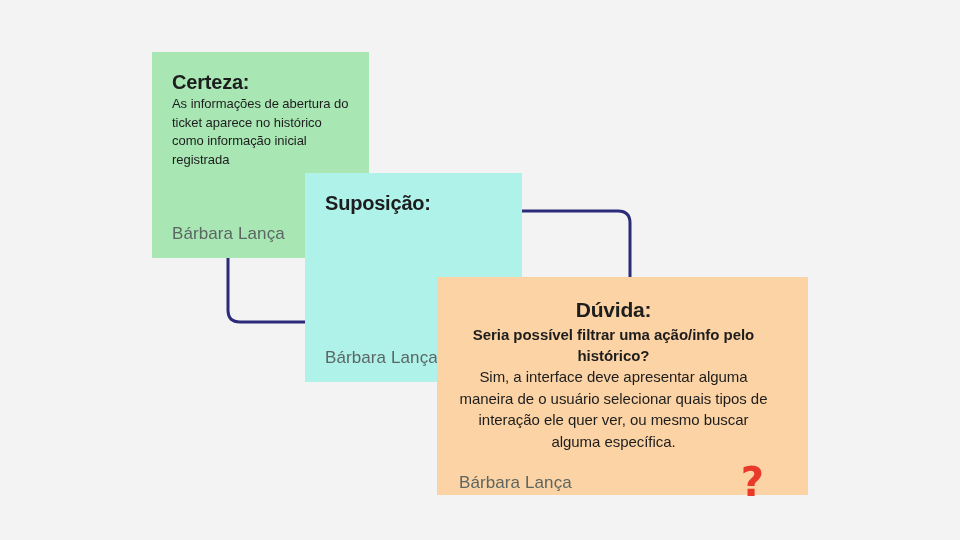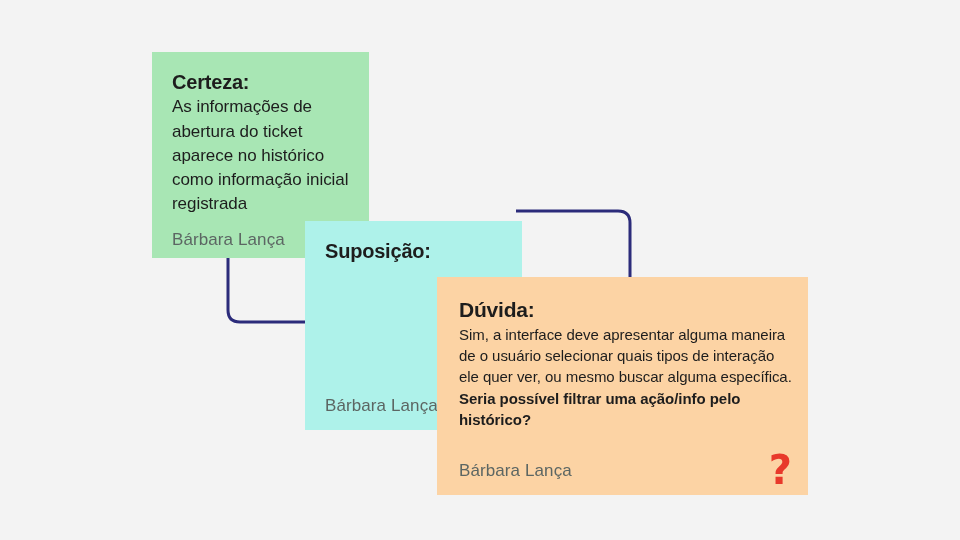--- a/index.html
+++ b/index.html
@@ -48,21 +48,21 @@
   .card-title {
     font-size: 20px;
     font-weight: bold;
     color: #1d1d1d;
     line-height: 1.22;
     margin: 0 0 1px 0;
     letter-spacing: -0.2px;
   }
 
   .card-body {
-    font-size: 17px;
+    font-size: 13px;
     color: #1d1d1d;
     line-height: 1.42;
     margin: 0;
     letter-spacing: -0.05px;
   }
 
   .card-body.bold {
     font-weight: bold;
   }
 
@@ -102,30 +102,30 @@
     height: 206px;
     background: #a8e6b4;
   }
 
   #card-suposicao {
     left: 305px;
     top: 173px;
     width: 217px;
     height: 209px;
     background: #aef2ea;
-    margin-top: 48px;
   }
 
   #card-duvida {
     left: 437px;
     top: 277px;
     width: 371px;
     height: 218px;
     background: #fcd3a4;
-    padding: 20px 12px 14px 22px;
+    padding: 20px 40px 14px 22px;
+    text-align: center;
   }
   #card-duvida .card-title { font-size: 21px; }
   #card-duvida .card-body { font-size: 15px; line-height: 1.43; }
 </style>
 </head>
 <body>
 
 <div id="canvas">
 
   <svg id="connectors" viewBox="0 0 960 540" xmlns="http://www.w3.org/2000/svg">
@@ -145,22 +145,22 @@
   <div class="card" id="card-suposicao">
     <div class="card-title">Suposição:</div>
     <div class="card-spacer"></div>
     <div class="card-footer">
       <span class="card-author">Bárbara Lança</span>
     </div>
   </div>
 
   <div class="card" id="card-duvida">
     <div class="card-title">Dúvida:</div>
+    <div class="card-body bold">Seria possível filtrar uma ação/info pelo histórico?</div>
     <div class="card-body">Sim, a interface deve apresentar alguma maneira de o usuário selecionar quais tipos de interação ele quer ver, ou mesmo buscar alguma específica.</div>
-    <div class="card-body bold">Seria possível filtrar uma ação/info pelo histórico?</div>
     <div class="card-spacer"></div>
     <div class="card-footer">
       <span class="card-author">Bárbara Lança</span>
       <span class="card-badge">?</span>
     </div>
   </div>
 
 </div>
 
 </body></html>

